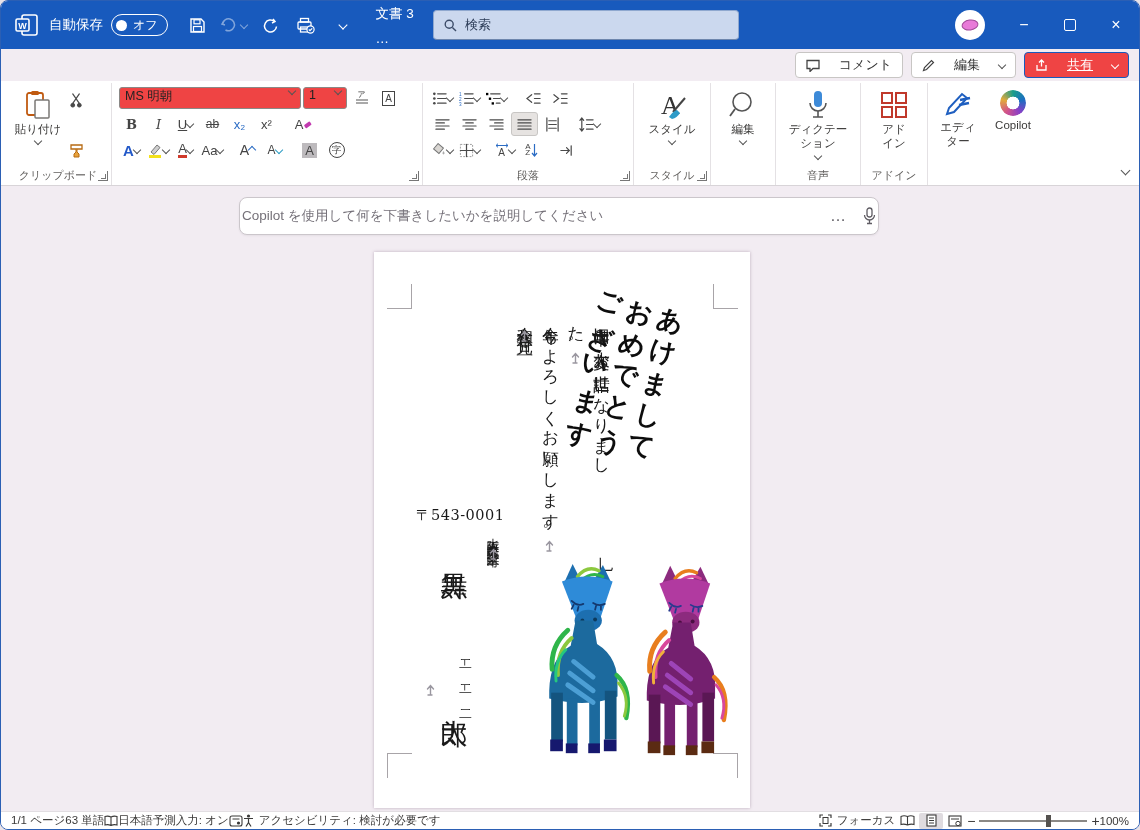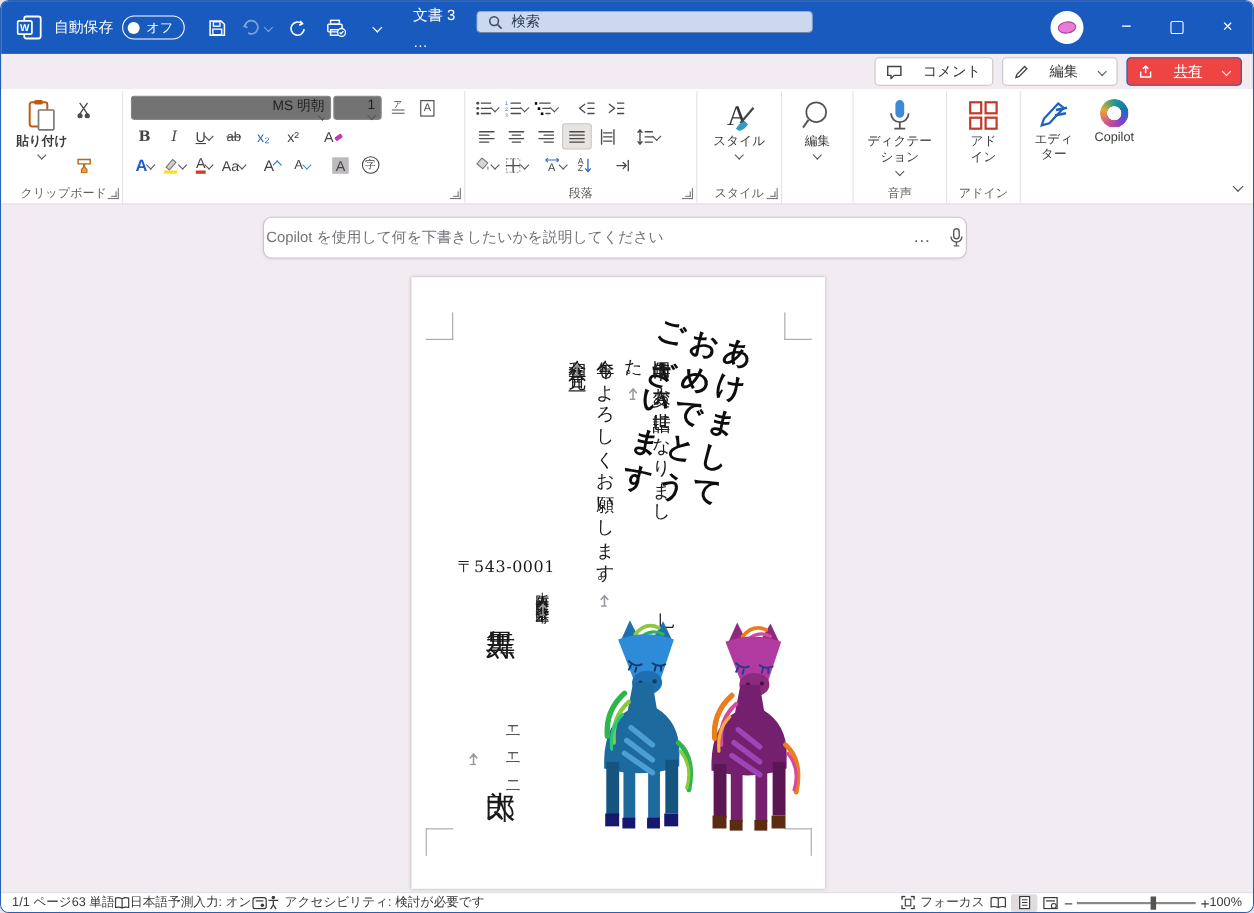--- a/index.html
+++ b/index.html
@@ -9,21 +9,21 @@
   .tb{position:absolute;left:0;top:0;right:0;height:48px;background:#185ABD;display:flex;align-items:center;color:#fff;}
   .tbtxt{font-size:13.5px;}
   .wordlogo{width:24px;height:24px;margin:0 10px 0 14px;}
   .toggle{display:flex;align-items:center;gap:6px;border:1.6px solid #fff;border-radius:11px;height:20px;padding:0 9px 0 4px;margin:0 12px 0 8px;}
   .toggle .dot{width:11px;height:11px;border-radius:50%;background:#fff;}
   .toggle .lbl{font-size:12px;}
   .tbico{width:30px;height:30px;display:flex;align-items:center;justify-content:center;border-radius:4px;margin:0 3px;}
   .tbico.dis{opacity:.45;}
   .cvw{display:inline-block;width:5px;height:5px;border-right:1.3px solid #fff;border-bottom:1.3px solid #fff;transform:rotate(45deg);margin-left:3px;}
   .docname{margin-left:16px;font-size:13.5px;display:flex;align-items:baseline;gap:8px;flex-direction:column;}
-  .searchbox{position:absolute;left:432px;top:9px;width:306px;height:20px;background:#CBD8EE;border:1px solid #8FA8CF;border-bottom-color:#6d86ad;border-radius:4px;display:flex;align-items:center;padding:0 10px;color:#2A3A55;font-size:13px;gap:8px;box-sizing:border-box;}
+  .searchbox{position:absolute;left:432px;top:9px;width:306px;height:30px;background:#CBD8EE;border:1px solid #8FA8CF;border-bottom-color:#6d86ad;border-radius:4px;display:flex;align-items:center;padding:0 10px;color:#2A3A55;font-size:13px;gap:8px;box-sizing:border-box;}
   .winctl{position:absolute;right:0;top:0;display:flex;height:48px;align-items:center;}
   .avatar{width:30px;height:30px;border-radius:50%;background:#fff;display:flex;align-items:center;justify-content:center;margin-right:16px;}
   .wcbtn{width:46px;height:48px;display:flex;align-items:center;justify-content:center;font-size:16px;color:#fff;}
   .maxbox{width:10px;height:10px;border:1.3px solid #fff;border-radius:2px;}
   
   .tabsrow{position:absolute;left:0;top:48px;right:0;height:32px;background:#fff;display:flex;align-items:center;padding-left:10px;}
   .rtab{padding:0 11px;font-size:13px;color:#444;height:32px;display:flex;align-items:center;position:relative;white-space:nowrap;}
   .rtab.active{color:#174a86;font-weight:bold;}
   .rtab.active::after{content:"";position:absolute;left:10px;right:10px;bottom:2px;height:3px;border-radius:2px;background:#185ABD;}
   .tabactions{position:absolute;right:10px;top:51px;display:flex;gap:8px;}
@@ -34,21 +34,21 @@
   
   .ribbon{position:absolute;left:0;top:80px;right:0;height:105px;background:#fff;border-bottom:1px solid #D8D4D8;display:flex;align-items:stretch;padding:2px 4px 0 4px;box-sizing:border-box;}
   .rgroup{position:relative;display:flex;flex-direction:column;padding:2px 7px 18px 7px;}
   .rgroup+.rgroup{border-left:1px solid #E4E1E4;}
   .glabel{position:absolute;bottom:2px;left:0;right:0;text-align:center;font-size:11px;color:#605E5C;white-space:nowrap;}
   .launcher{position:absolute;right:3px;bottom:4px;width:9px;height:9px;border-right:1px solid #777;border-bottom:1px solid #777;}
   .launcher::after{content:"";position:absolute;right:1px;bottom:1px;width:4px;height:4px;border-right:1.4px solid #777;border-bottom:1.4px solid #777;}
   .ric{min-width:23px;height:22px;display:flex;align-items:center;justify-content:center;border-radius:3px;font-size:13px;color:#444;padding:0 1px;position:relative;}
   .ric.sel{background:#E6E3E1;border:1px solid #C8C6C4;}
   .rrow{display:flex;align-items:center;gap:2px;height:26px;}
-  .combo{border:1px solid #8A8886;border-radius:3px;display:flex;align-items:flex-end;padding:0 5px;font-size:12.5px;height:22px;background:#737373;color:#222;box-sizing:border-box;flex-direction:column;}
+  .combo{border:1px solid #8A8886;border-radius:3px;display:flex;align-items:flex-start;padding:0 5px;font-size:12.5px;height:22px;background:#ef4444;color:#222;box-sizing:border-box;}
   .combo .cv{margin-left:auto;}
   .bigbtn{display:flex;flex-direction:column;align-items:center;justify-content:flex-start;padding-top:5px;font-size:11.5px;color:#3b3a39;text-align:center;line-height:1.25;gap:2px;}
   .i16{width:15px;height:15px;}
   .i16 line,.i16 path{stroke:#4A4A4A;stroke-width:1.3;fill:none;stroke-linecap:round;}
   .i16 circle{fill:#4A4A4A;}
   .serifA{font-family:"DejaVu Serif","Liberation Serif",serif;}
   .ribcollapse{position:absolute;right:10px;bottom:6px;}
   
   .cbar{position:absolute;left:238px;top:196px;width:640px;height:38px;background:#fff;border:1px solid #CBC6CB;border-radius:8px;display:flex;align-items:center;padding:0 2px;color:#757179;font-size:13.5px;box-sizing:border-box;box-shadow:0 1px 2px rgba(80,60,80,.08);z-index:5;}
   .cbar .right{margin-left:auto;display:flex;align-items:center;gap:16px;color:#5f5c63;}
@@ -171,21 +171,21 @@
           <path d="M6.5,7.5 V1.5 M4,3.5 l2.5,-2.5 l2.5,2.5" fill="none" stroke="#fff" stroke-width="1.3"></path>
         </svg>
         <span>共有</span>
         <span class="cv"></span>
       </span>
   </div>
 
   <div class="ribbon">
 
     <div class="rgroup" style="width:92px;">
-      <div style="display:flex;font-weight:bold;">
+      <div style="display:flex;">
         <div class="bigbtn" style="width:52px;">
           <svg width="27" height="30" viewBox="0 0 27 30">
               <rect x="2" y="3" width="16" height="22" rx="2" fill="#fff" stroke="#C05A11" stroke-width="1.8"></rect>
               <rect x="6" y="1" width="8" height="4" rx="1.5" fill="#C05A11"></rect>
               <rect x="10" y="10" width="14" height="18" rx="1" fill="#fff" stroke="#7a7774" stroke-width="1.5"></rect>
             </svg>
           <span>貼り付け</span>
             <span class="cv"></span>
         </div>
         <div style="display:flex;flex-direction:column;gap:3px;padding-top:4px;">

